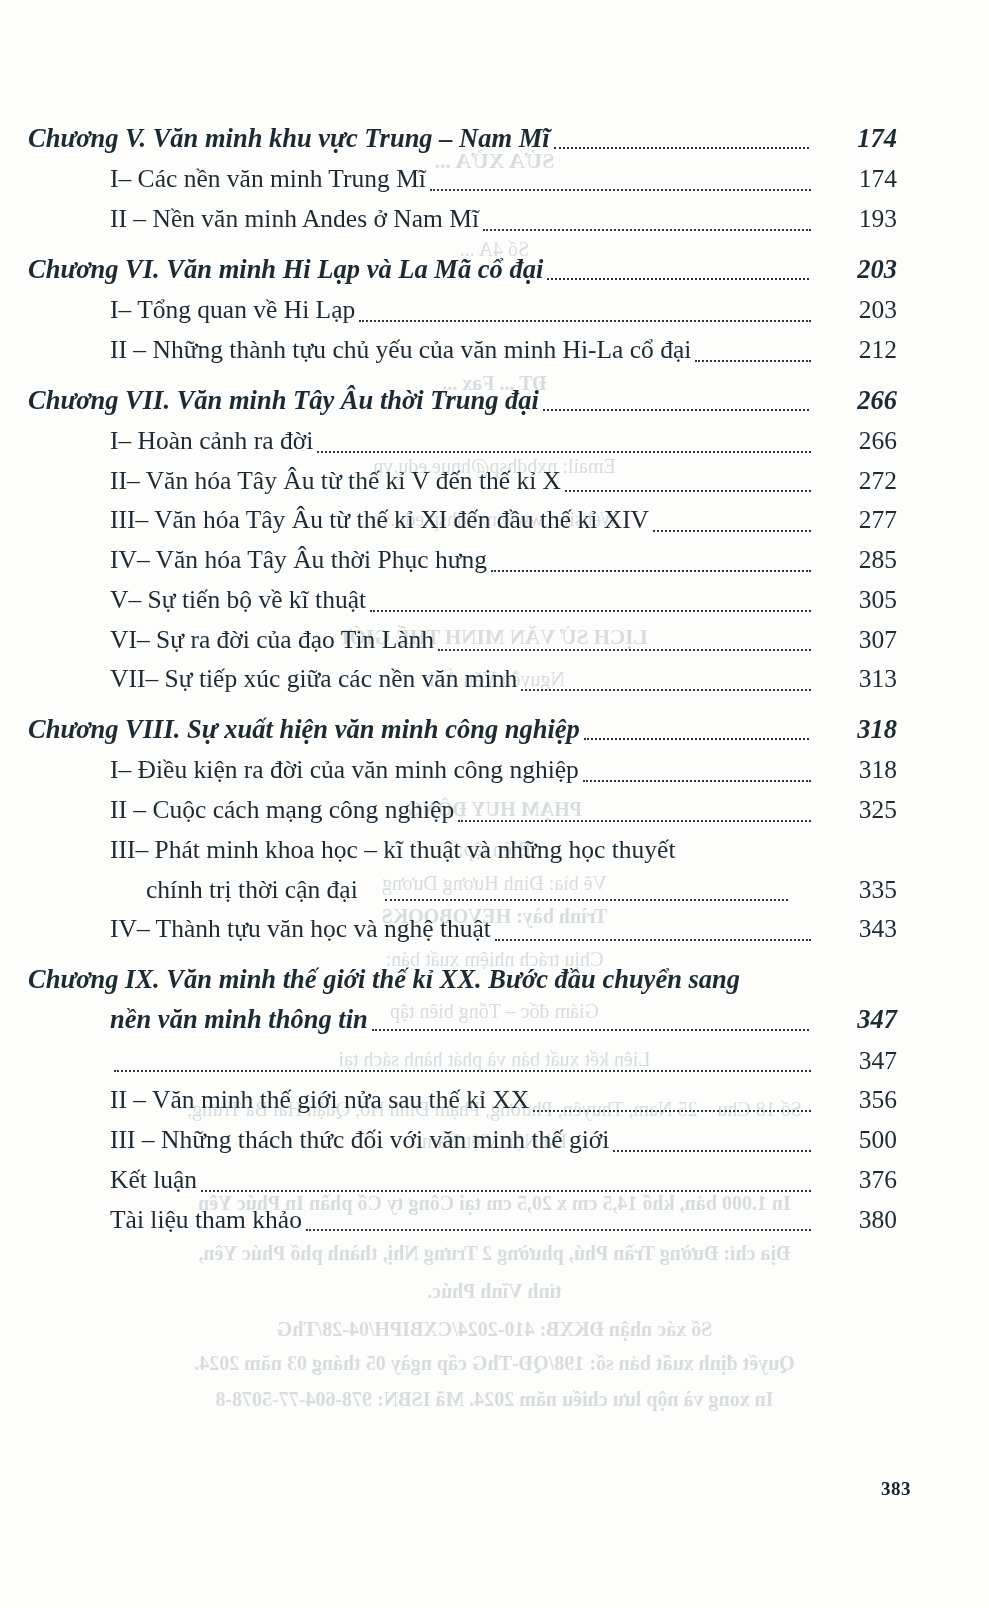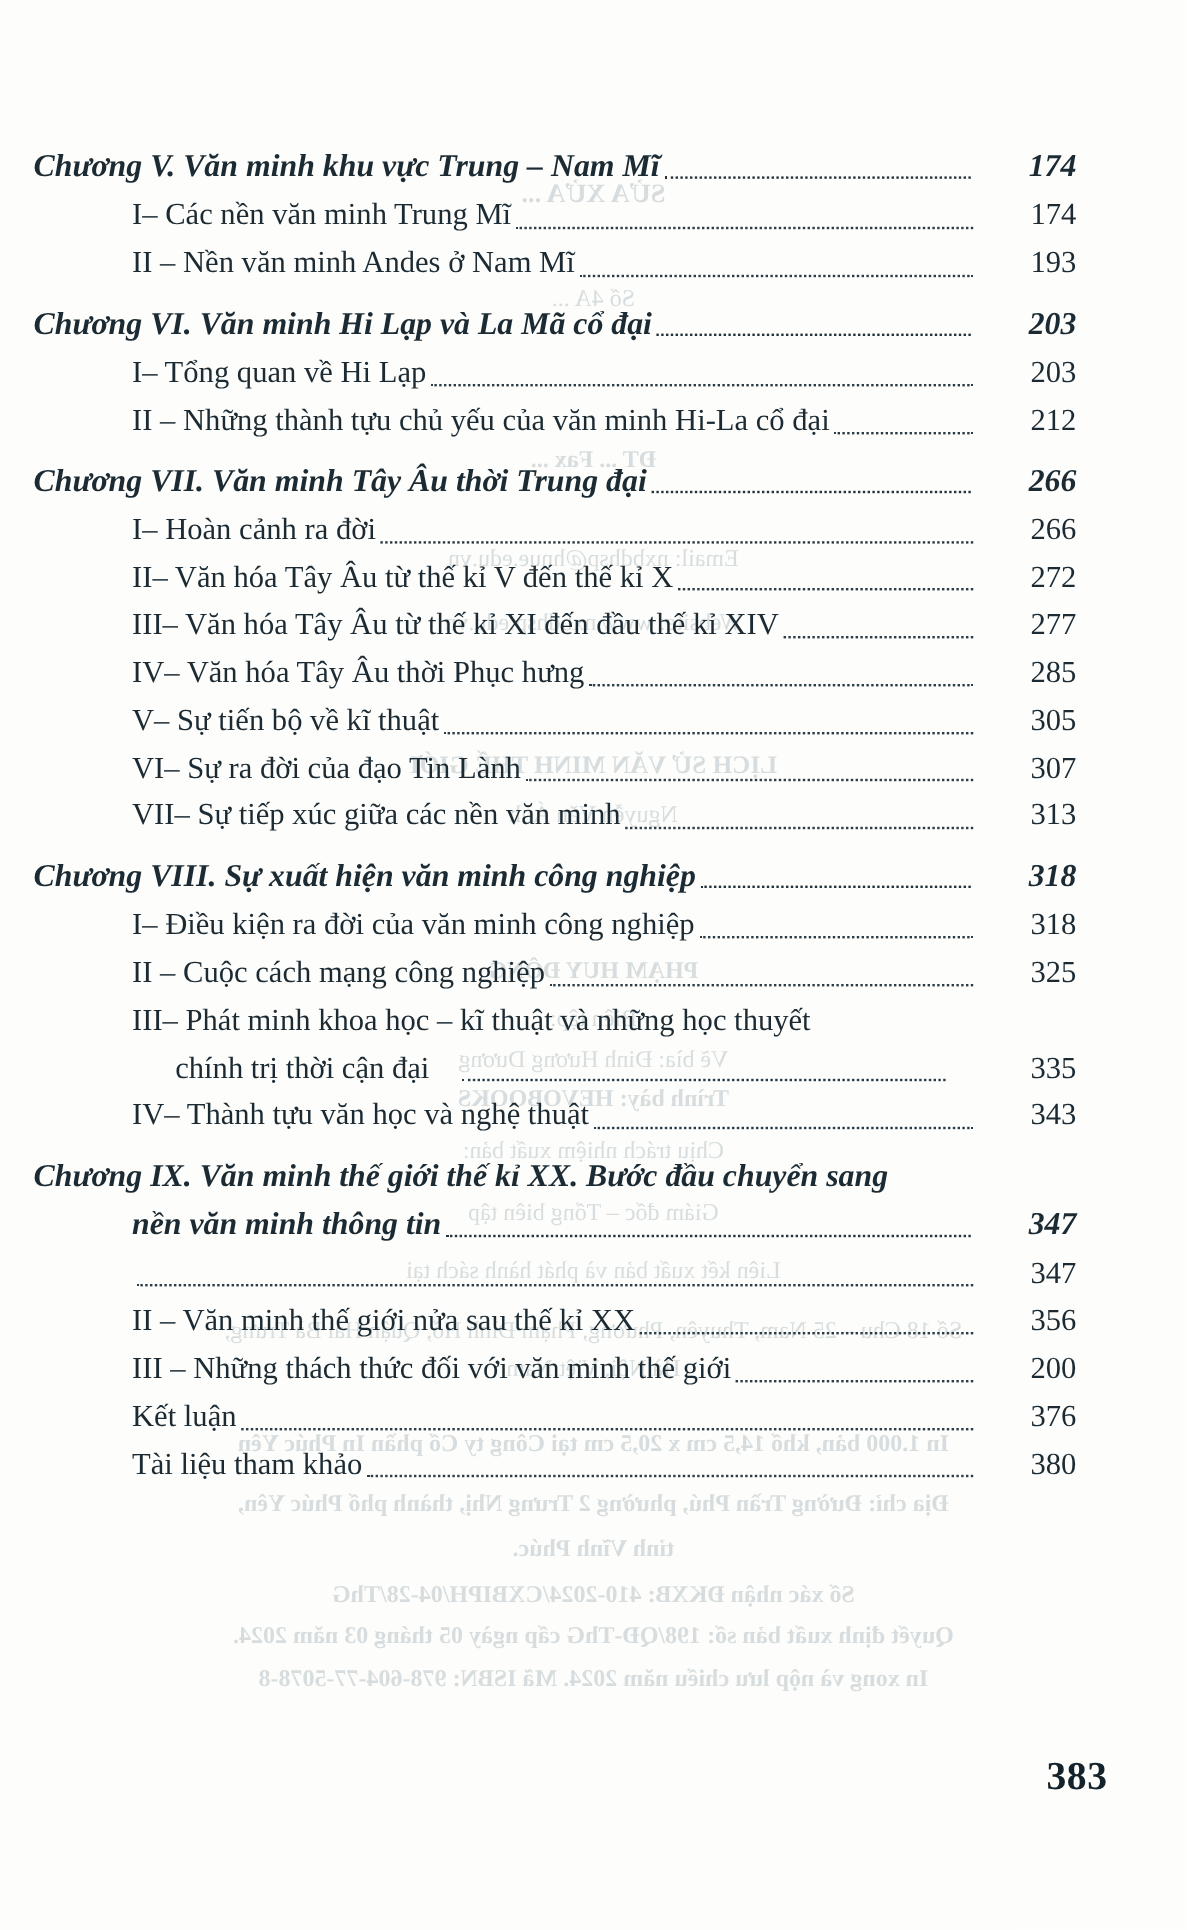--- a/index.html
+++ b/index.html
@@ -87,23 +87,23 @@
   .cont {
     padding-left: 118px;
     gap: 23px;
   }
   .chapter.cont2 {
     padding-left: 82px;
     margin-top: -2px;
   }
   .folio {
     position: absolute;
-    right: 66px;
+    right: 78px;
     bottom: 108px;
-    font-size: 33px;
+    font-size: 19px;
     font-weight: bold;
     letter-spacing: 0.5px;
     color: #14222b;
   }
   .nodots .dots { border-bottom: none; }
 </style>
 </head>
 <body>
 
 <div class="page">
@@ -249,21 +249,21 @@
         <span class="pg">347</span>
       </div>
       <div class="entry level1">
         <span class="txt">II – Văn minh thế giới nửa sau thế kỉ XX</span>
         <span class="dots"></span>
         <span class="pg">356</span>
       </div>
       <div class="entry level1">
         <span class="txt">III – Những thách thức đối với văn minh thế giới</span>
         <span class="dots"></span>
-        <span class="pg">200</span>
+        <span class="pg">500</span>
       </div>
       <div class="entry level1">
         <span class="txt">Kết luận</span>
         <span class="dots"></span>
         <span class="pg">376</span>
       </div>
       <div class="entry level1">
         <span class="txt">Tài liệu tham khảo</span>
         <span class="dots"></span>
         <span class="pg">380</span>

